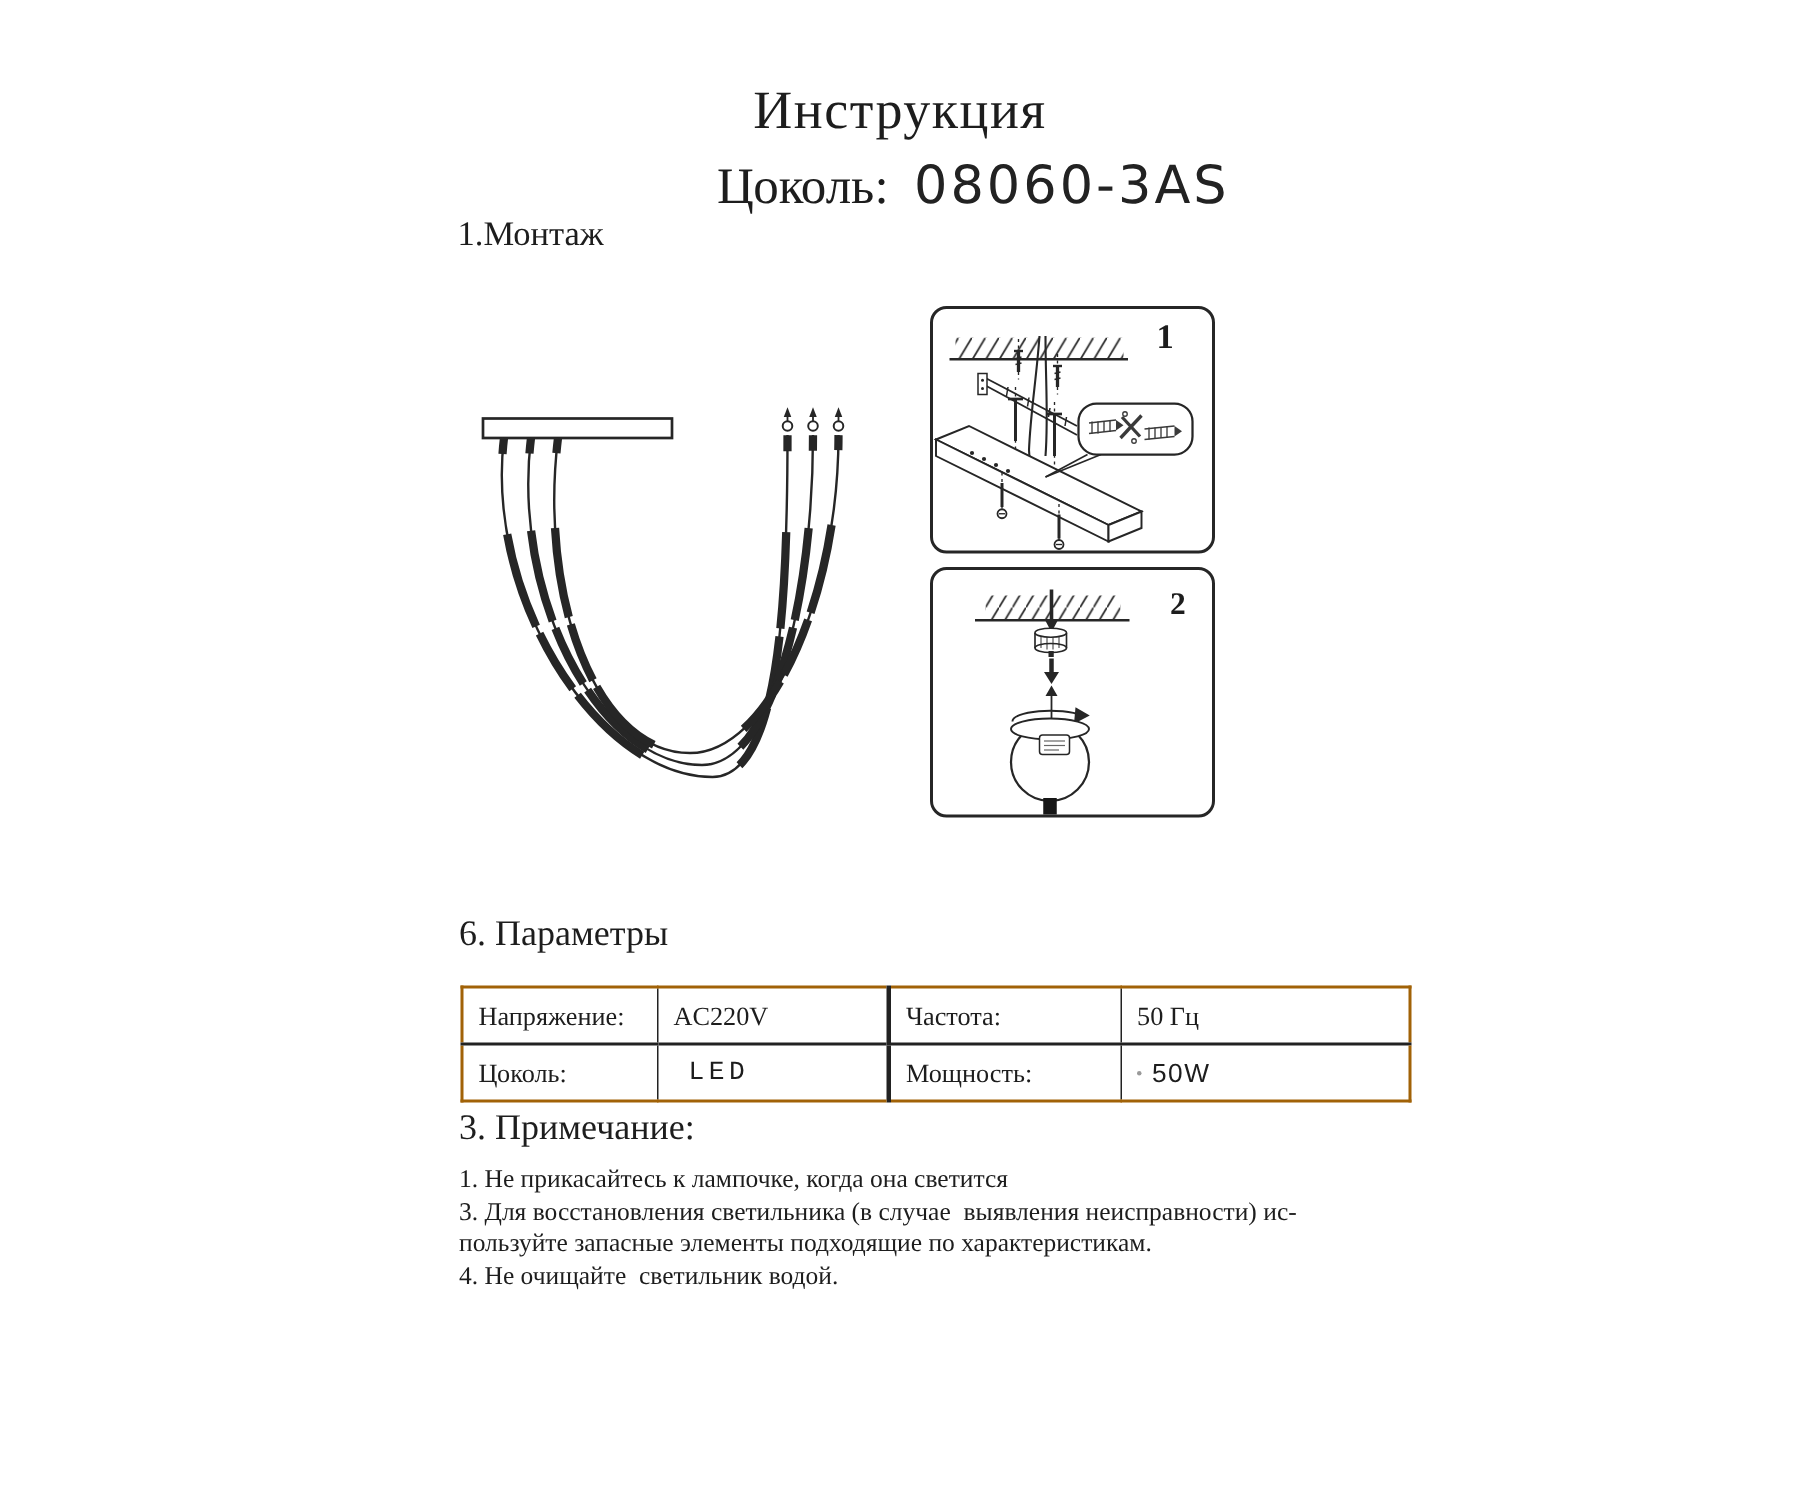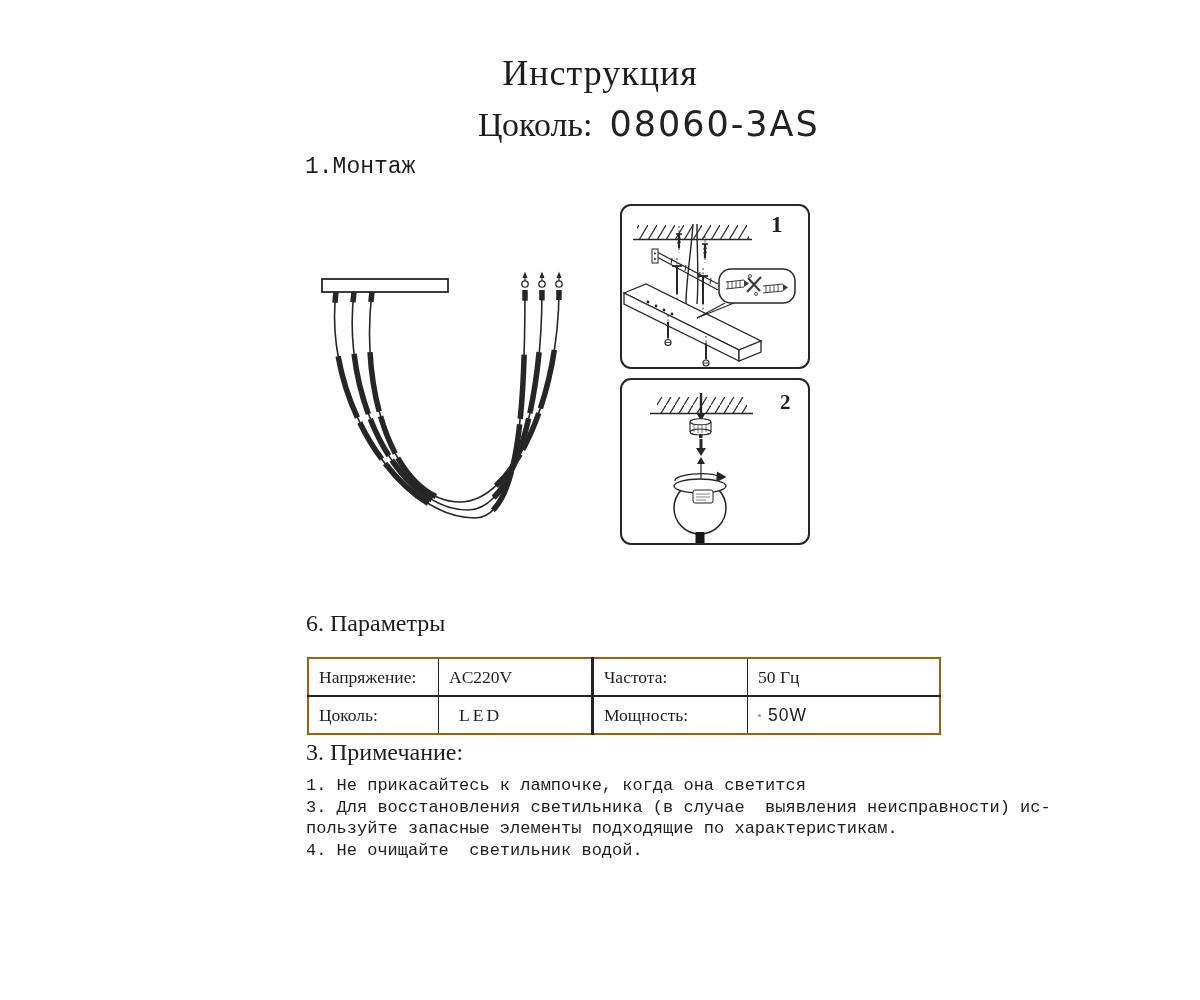--- a/index.html
+++ b/index.html
@@ -6,38 +6,38 @@
   .page{position:relative;width:1200px;height:1000px;background:#fff;overflow:hidden;
         font-family:"Liberation Serif", serif;color:#1d1d1d;}
   .art{position:absolute;left:0;top:0;width:1200px;height:1000px;pointer-events:none;}
 
   .title{position:absolute;left:0;right:0;top:52px;text-align:center;
          font-size:36px;letter-spacing:1px;}
   .model-line{position:absolute;left:478px;top:104px;display:flex;align-items:baseline;gap:17px;}
   .model-label{font-size:34px;}
   .model-value{font-family:"DejaVu Sans", sans-serif;font-size:35px;letter-spacing:2px;color:#222;}
 
-  .h-montage{position:absolute;left:305px;top:154px;font-size:23px;font-family:Liberation Mono, monospace;}
+  .h-montage{position:absolute;left:305px;top:143px;font-size:23px;}
   .h-params{position:absolute;left:306px;top:610px;font-size:24px;}
   .h-notes{position:absolute;left:306px;top:739px;font-size:24px;}
 
   table.params{position:absolute;left:307px;top:657px;border-collapse:collapse;
                table-layout:fixed;border:2px solid #a16207;}
   table.params td{border:1px solid #222;height:36px;padding:0 0 0 10px;vertical-align:middle;
                   font-size:17.5px;}
   table.params tr:first-child td{border-bottom-width:2px;}
   table.params td.thick-left{border-left-width:3px;margin-top:48px;}
   td.c1{width:119px;} td.c2{width:132px;} td.c3{width:143px;} td.c4{width:181px;}
-  .val-sans{font-family:Liberation Serif, serif;font-size:17px;letter-spacing:3px;padding-left:20px !important;}
+  .val-sans{font-family:Liberation Mono, monospace;font-size:17px;letter-spacing:3px;padding-left:20px !important;}
   .val-sans-sm{font-family:Liberation Sans, sans-serif;font-size:15px;letter-spacing:1px;}
   .speck{display:inline-block;width:3px;height:3px;background:#9a9a9a;border-radius:50%;
          vertical-align:middle;margin-right:7px;}
 
   .notes-body{position:absolute;left:306px;top:775px;font-size:17px;line-height:21.6px;}
-  .note{white-space:pre;font-family:Liberation Mono, monospace;}
+  .note{white-space:pre;}
 </style>
 </head>
 <body>
 
 <div class="page">
 
   <svg class="art" viewBox="0 0 1200 1000">
     <defs>
       <pattern id="diag" width="9" height="15" patternUnits="userSpaceOnUse">
         <line x1="0" y1="15" x2="9" y2="0" stroke="#2b2b2b" stroke-width="1.2"></line>

